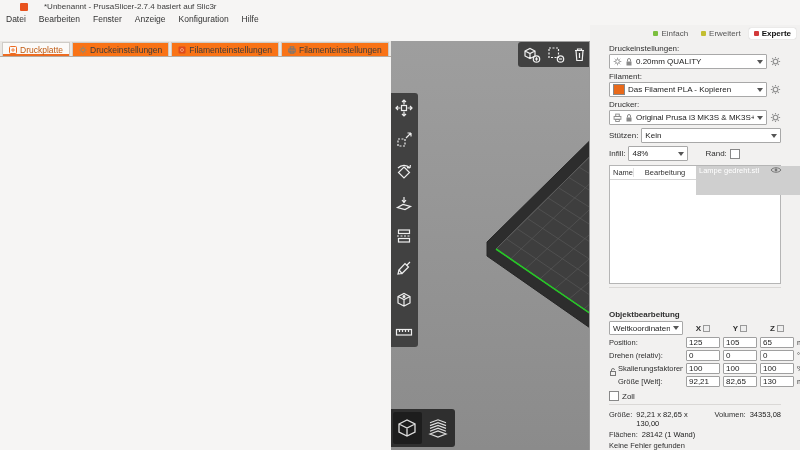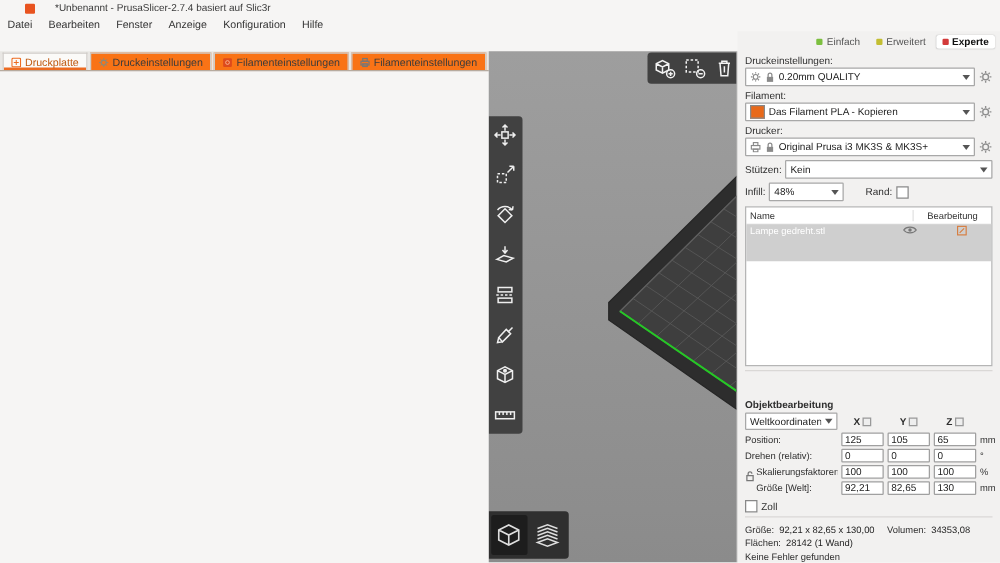--- a/index.html
+++ b/index.html
@@ -23,31 +23,31 @@
   .lbtn{width:22px;height:22px;display:flex;align-items:center;justify-content:center;border-radius:2px;}
   .viewcube{position:absolute;left:0;bottom:3px;width:64px;height:38px;background:#2f2f2f;border-radius:0 3px 3px 0;display:flex;align-items:center;justify-content:center;gap:2px;}
   .vbtn{width:29px;height:32px;display:flex;align-items:center;justify-content:center;border-radius:2px;}
   .vbtn.active{background:#1d1d1d;}
   
   .sidebar{width:210px;background:#f2f1f0;display:flex;flex-direction:column;font-size:8px;color:#2f2f2f;}
   .modebar{height:13px;display:flex;justify-content:flex-end;align-items:center;gap:3px;padding:2px 4px 0;}
   .mode{display:flex;align-items:center;gap:3px;padding:1px 5px;border-radius:2px;color:#555;}
   .mode .dot{width:5px;height:5px;border-radius:1px;}
   .mode.active{background:#ffffff;color:#111;font-weight:bold;box-shadow:0 0 1px #aaa;}
-  .sb-content{flex:1;display:flex;flex-direction:column;padding:1px 6px 0;min-height:0;}
+  .sb-content{flex:1;display:flex;flex-direction:column;padding:1px 19px 0;min-height:0;}
   .sec-label{font-size:8px;margin:3px 0 1px;color:#2f2f2f;}
   .combo-row{display:flex;align-items:center;gap:3px;}
   .combo{flex:1;height:13px;background:#fff;border:1px solid #a8a8a8;border-radius:1px;display:flex;align-items:center;gap:3px;padding:0 3px;min-width:0;}
   .combo .txt{flex:1;white-space:nowrap;overflow:hidden;font-size:8px;color:#222;}
   .caret{width:0;height:0;border-left:3px solid transparent;border-right:3px solid transparent;border-top:4px solid #555;flex:none;}
   .swatch{width:10px;height:9px;flex:none;border:1px solid #888;}
   .inline-row{display:flex;align-items:center;gap:3px;margin-top:3px;}
   .lbl{white-space:nowrap;}
   .checkbox{width:8px;height:8px;background:#fff;border:1px solid #888;flex:none;}
-  .obj-table{margin-top:4px;flex:1;background:#fff;border:1px solid #b5b5b5;display:flex;flex-direction:column;min-height:30px;}
+  .obj-table{margin-top:4px;flex:1;background:#fff;border:1px solid #b5b5b5;display:flex;flex-direction:row;min-height:30px;}
   .ot-head{height:13px;display:flex;align-items:center;border-bottom:1px solid #d5d5d5;font-size:7.5px;color:#333;}
   .ot-head .c-name{flex:1;padding-left:3px;}
   .ot-head .c-edit{width:62px;text-align:center;border-left:1px solid #e2e2e2;}
   .ot-row{height:29px;display:flex;align-items:flex-start;background:#cfcfcf;}
   .ot-row .c-name{flex:1;padding-left:3px;color:#fff;font-size:7.5px;white-space:nowrap;overflow:hidden;}
   .ot-row .c-eye{width:34px;display:flex;justify-content:center;}
   .ot-row .c-edit{width:48px;display:flex;justify-content:center;}
   .sep{height:1px;background:#dad8d6;margin:3px 0;}
   .blk-title{font-weight:bold;font-size:8px;margin:19px 0 2px;}
   .mgrid{display:grid;grid-template-columns:74px 34px 34px 34px 1fr;gap:2px 3px;align-items:center;position:relative;}

